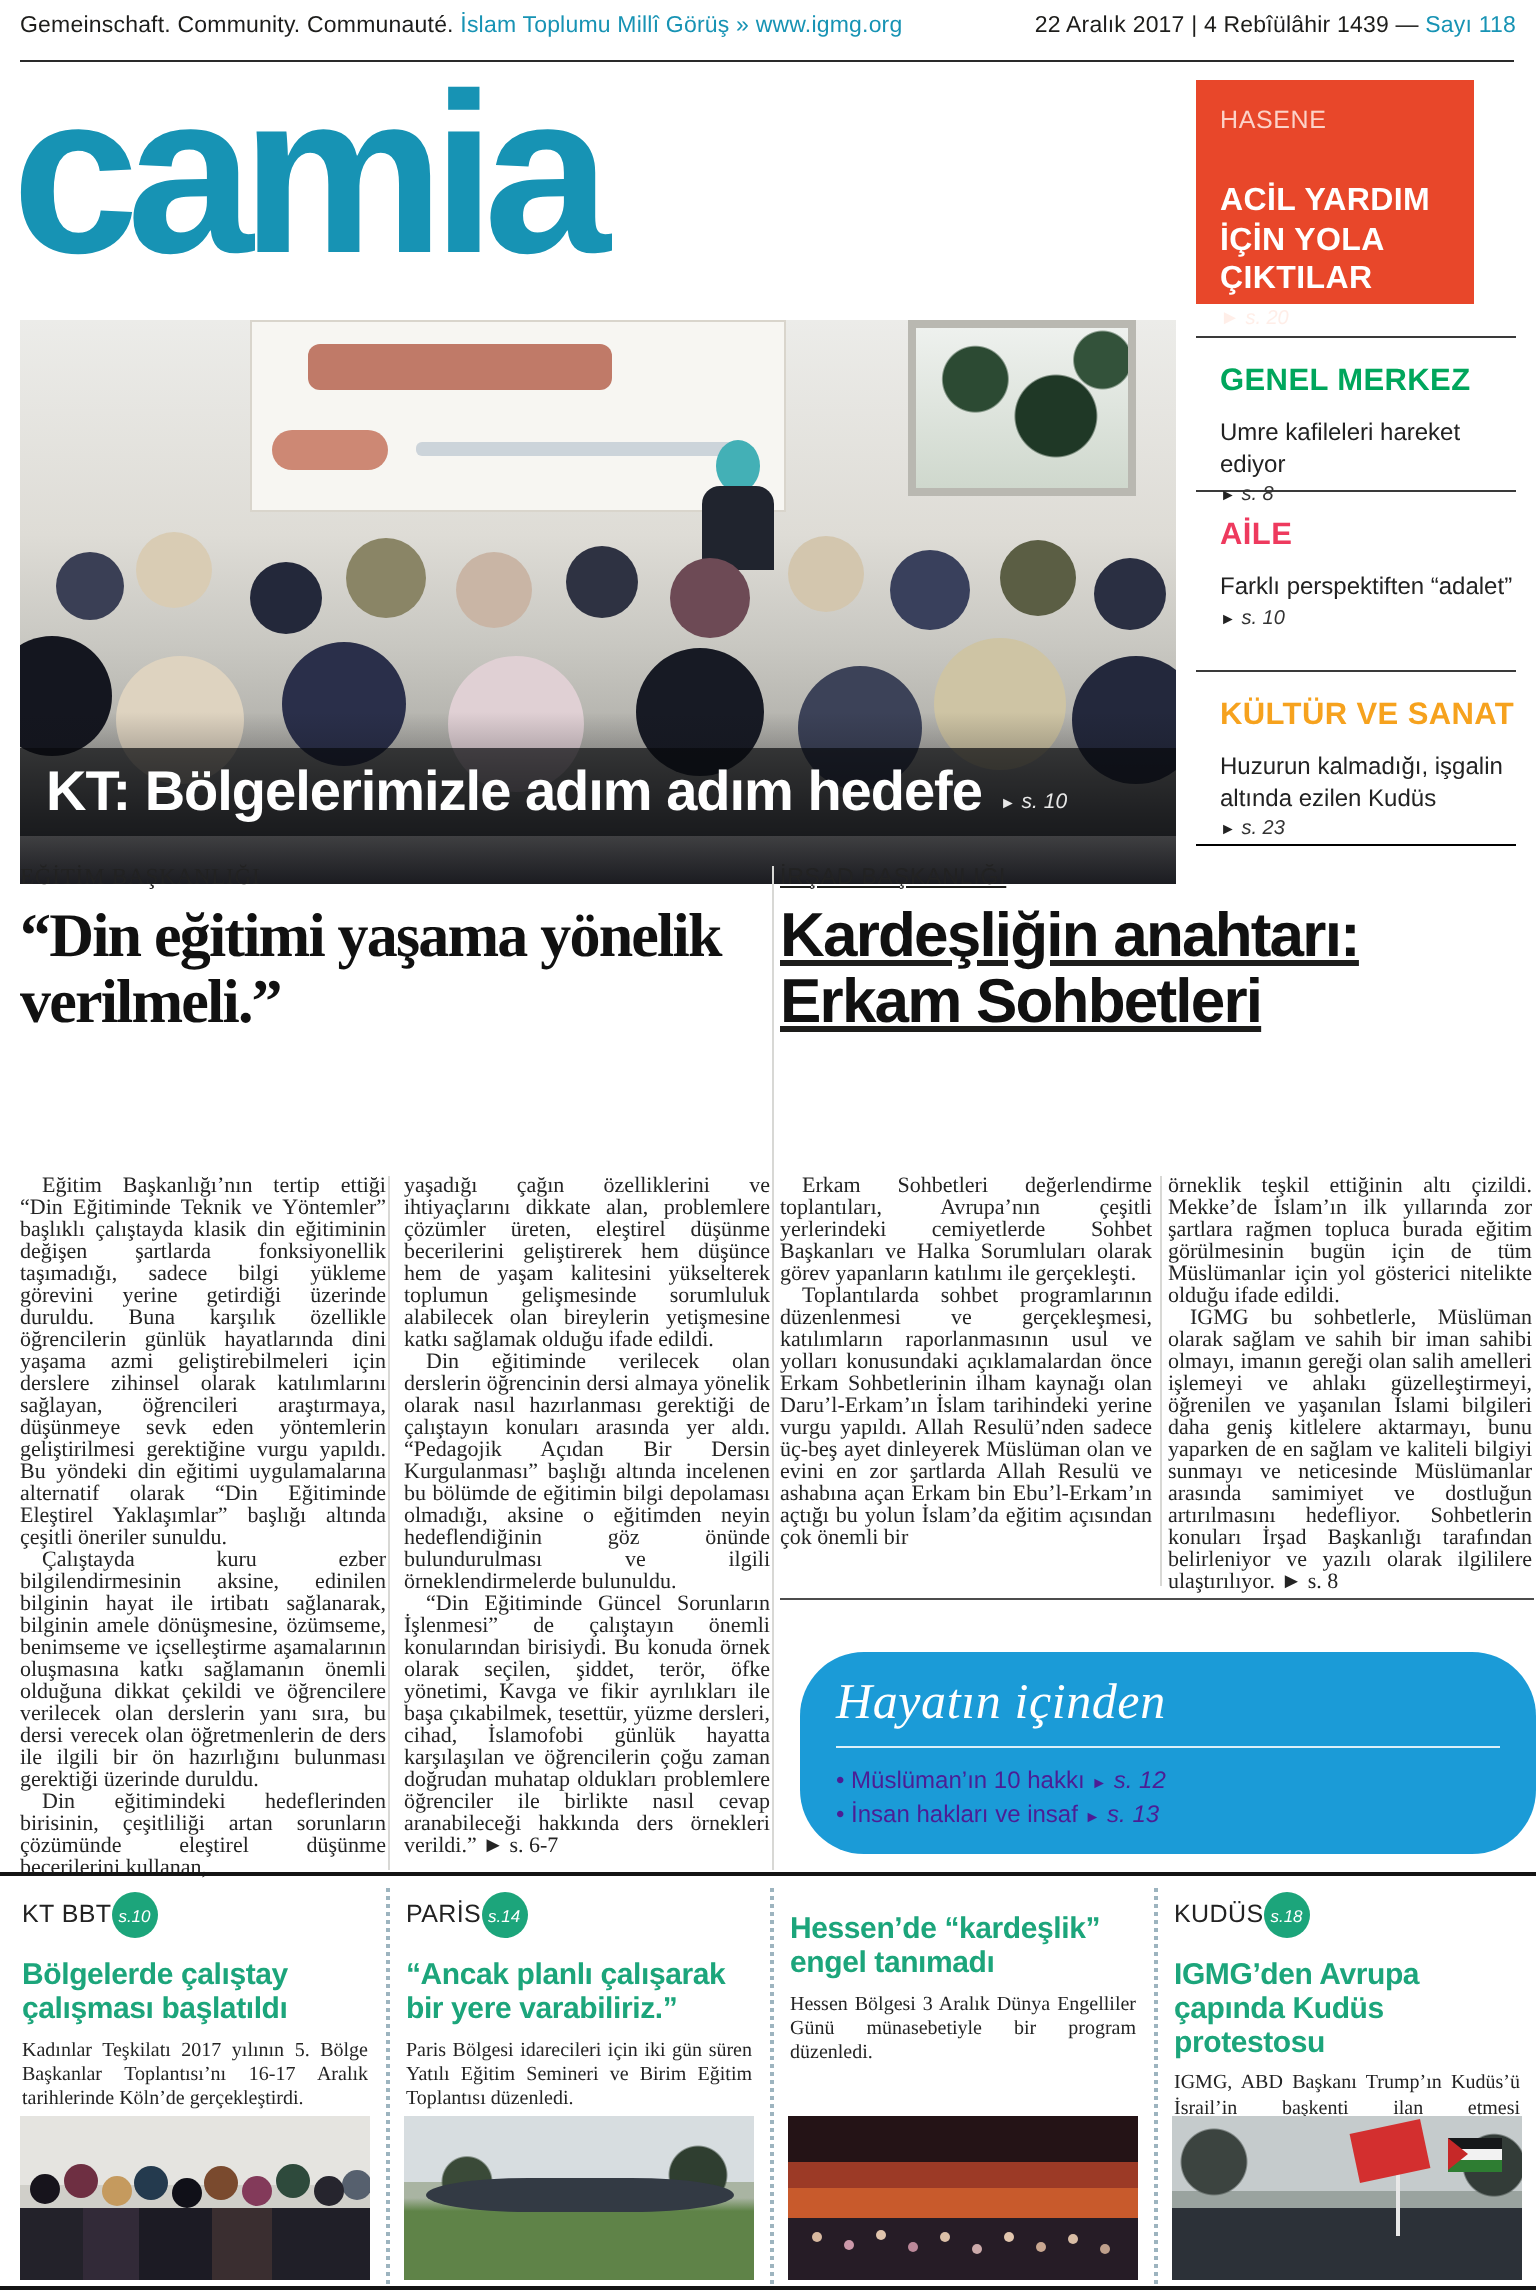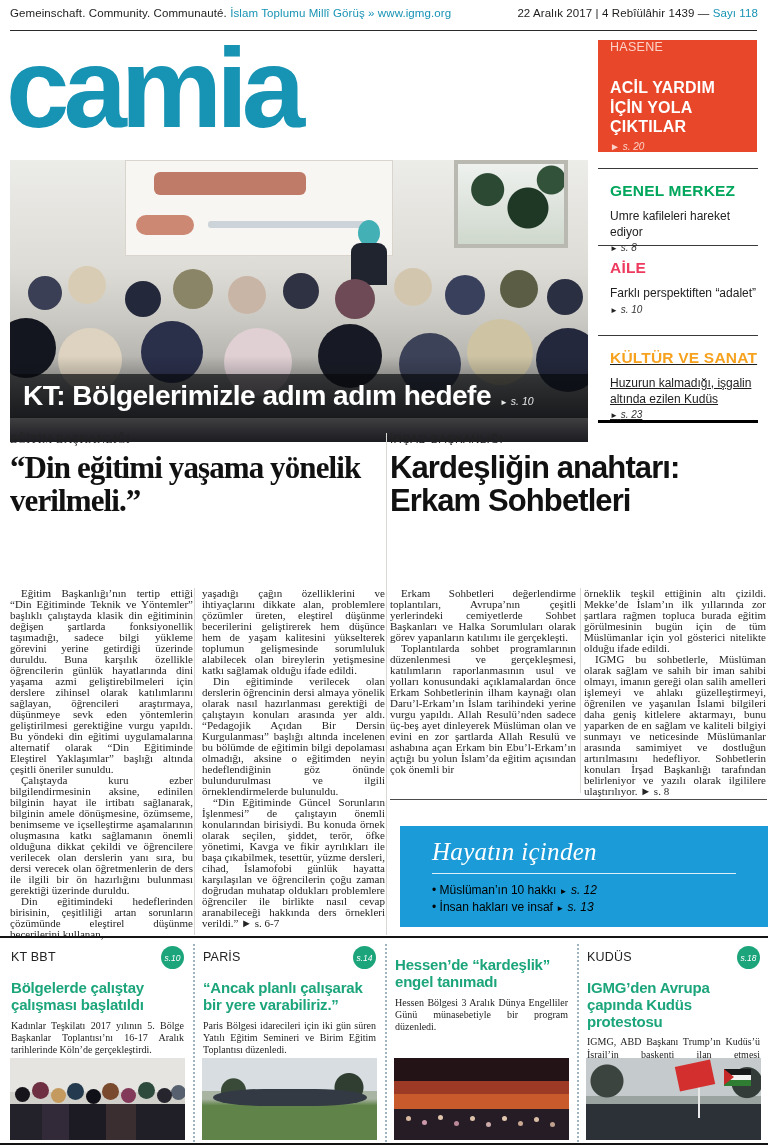--- a/index.html
+++ b/index.html
@@ -12,29 +12,29 @@
 
   
   .topbar{position:absolute; left:10px; right:10px; top:7px; display:flex; justify-content:space-between; font-size:11.5px; letter-spacing:.1px;}
   .teal-txt{color:var(--teal);}
   .rule-top{position:absolute; left:10px; right:11px; top:30px; height:1px; background:#2a2a2a;}
 
   
   .logo{position:absolute; left:6px; top:22px; font-size:114px; font-weight:700; letter-spacing:-6px; color:var(--teal); line-height:1.15;}
 
   
-  .hasene{position:absolute; left:598px; top:40px; width:159px; height:112px; background:var(--red); color:#fff; padding:0 12px;}
+  .hasene{position:absolute; left:598px; top:40px; width:139px; height:112px; background:var(--red); color:#fff; padding:13px 12px;}
   .hasene-kicker{font-size:12.5px; color:rgba(255,235,228,.85); letter-spacing:.3px;}
   .hasene-title{margin-top:24px; font-size:16px; font-weight:700; line-height:1.22; letter-spacing:.2px;}
   .hasene-page{margin-top:4px; font-size:10px; font-style:italic; color:rgba(255,235,228,.85);}
 
   
   .side{position:absolute; left:598px; top:168px; width:160px;}
   .side-sec{border-top:1px solid #3a3a3a; padding:13px 0 0 12px;}
-  .side-sec.s1{height:77px;} .side-sec.s2{height:90px;} .side-sec.s3{height:88px; border-bottom:3px solid #000000;text-decoration:underline;}
+  .side-sec.s1{height:77px;} .side-sec.s2{height:90px;} .side-sec.s3{height:88px; border-bottom:1px solid #000000;}
   .side-head{font-size:15.5px; font-weight:700; letter-spacing:.2px;}
   .c-green{color:var(--green);} .c-pink{color:var(--pink);} .c-orange{color:var(--orange);}
   .side-title{margin-top:9px; font-size:12px; line-height:1.3; color:#222;}
   .pageref{font-size:10px; font-style:italic; color:#333; margin-top:2px;}
   .pageref .tri{font-style:normal; font-size:8px; color:#222;}
 
   
   .hero{position:absolute; left:10px; top:160px; width:578px; height:282px; overflow:hidden;
         background:linear-gradient(180deg,#ecece9 0%,#dedcd6 38%,#c8c7c1 58%,#8e8d88 100%);}
   .screen{position:absolute; left:115px; top:0; width:268px; height:96px; background:#f7f6f2; border:1px solid #d9d5cc;}
@@ -61,55 +61,55 @@
               background:linear-gradient(180deg, rgba(15,16,22,0), rgba(15,16,22,.9));}
   .hero-caption{position:absolute; left:0; top:214px; width:100%; height:44px; background:rgba(8,9,12,.68);
                 display:flex; align-items:center; padding:0 13px; color:#fff;}
   .hero-caption .cap{font-size:28px; font-weight:700; letter-spacing:-.5px; white-space:nowrap;}
   .hero-caption .cap-page{margin-left:9px; font-size:10.5px; font-style:italic; color:#e8e8e8; margin-top:10px;}
   .hero-caption .tri{font-size:8px; font-style:normal;}
 
   
   .article{position:absolute; top:433px;}
   .art-left{left:10px; width:376px;font-family:Liberation Serif, serif;}
-  .art-right{left:390px; width:372px;}
+  .art-right{left:390px; width:372px;text-decoration:underline;}
   .kicker{font-size:11.5px; letter-spacing:.4px; color:#222;}
   .headline{margin-top:7px; font-size:31px; line-height:1.06; font-weight:700; letter-spacing:-.9px; color:#111;}
   .standfirst{margin-top:10px; font-size:13.5px; line-height:1.33; color:#3c3c3c;}
 
   .bodycol{position:absolute; top:588px; font-family:"Liberation Serif", serif; font-size:11px; line-height:11px;
            text-align:justify; color:#242424;}
   .bodycol p{text-indent:11px;}
   .bodycol.cont p:first-child{text-indent:0;}
   .bc1{left:10px;  width:183px;}
   .bc2{left:202px; width:183px;}
   .bc3{left:390px; width:186px;}
   .bc4{left:584px; width:182px;}
   .vr{position:absolute; width:1px; background:#d8d8d5;}
   .vr1{left:194px; top:588px; height:347px;}
   .vr2{left:386px; top:433px; height:502px;}
   .vr3{left:580px; top:588px; height:205px;}
   .hr-right{position:absolute; left:390px; top:799px; width:377px; height:1px; background:#4c4c4c;}
 
   
-  .lifebox{position:absolute; left:400px; top:826px; width:368px; height:101px; background:var(--blue); color:#fff; padding:12px 32px;}
+  .lifebox{position:absolute; left:400px; top:826px; width:368px; height:101px; background:var(--blue); color:#fff; padding:12px 18px;border-radius:32px;}
   .lifebox-title{font-family:"Liberation Serif", serif; font-style:italic; font-size:25px; letter-spacing:.3px;}
   .lifebox-rule{height:1px; background:rgba(255,255,255,.85); margin:7px 0 9px;}
-  .life-item{font-size:12px; margin-top:3px; color:#000000;}
+  .life-item{font-size:12px; margin-top:3px; color:#4c1d95;}
   .life-item .pg{font-style:italic;}
   .life-item .tri{font-size:8px;}
 
   
   .bottom-rule{position:absolute; left:0; top:936px; width:768px; height:2px; background:#141414;}
   .page-bottom-rule{position:absolute; left:0; top:1143px; width:768px; height:2px; background:#141414;}
   .dotted{position:absolute; top:944px; height:198px; width:0; border-left:2px dotted #9db4bf;}
   .dot1{left:193px;} .dot2{left:385px;} .dot3{left:577px;}
   .card{position:absolute; top:946px; width:173px;}
   .cd1{left:11px;} .cd2{left:203px;} .cd3{left:395px;} .cd4{left:587px;}
-  .card-top{display:flex; justify-content:space-between; align-items:flex-start;}
+  .card-top{display:flex; justify-content:flex-start; align-items:flex-start;}
   .card-kicker{font-size:12.5px; color:#222; letter-spacing:.2px; padding-top:4px;}
   .badge{width:23px; height:23px; border-radius:50%; background:var(--card_green); color:#fff;
          font-size:8.5px; font-style:italic; display:flex; align-items:center; justify-content:center;}
   .card-head{margin-top:11px; font-size:15px; line-height:1.12; font-weight:700; color:var(--card_green); letter-spacing:-.2px;}
   .card-body{margin-top:6px; font-family:"Liberation Serif", serif; font-size:10px; line-height:1.22; text-align:justify; color:#242424;}
   .card-photo{position:absolute; top:112px; left:-1px; width:175px; height:82px; overflow:hidden;}
 
   
   .ph1{background:linear-gradient(180deg,#e5e4e0 0 42%,#d0cfc9 42% 56%,#8c8983 56% 100%);}
   .ph1 .robes{position:absolute; left:0; top:46px; width:100%; height:36px;

